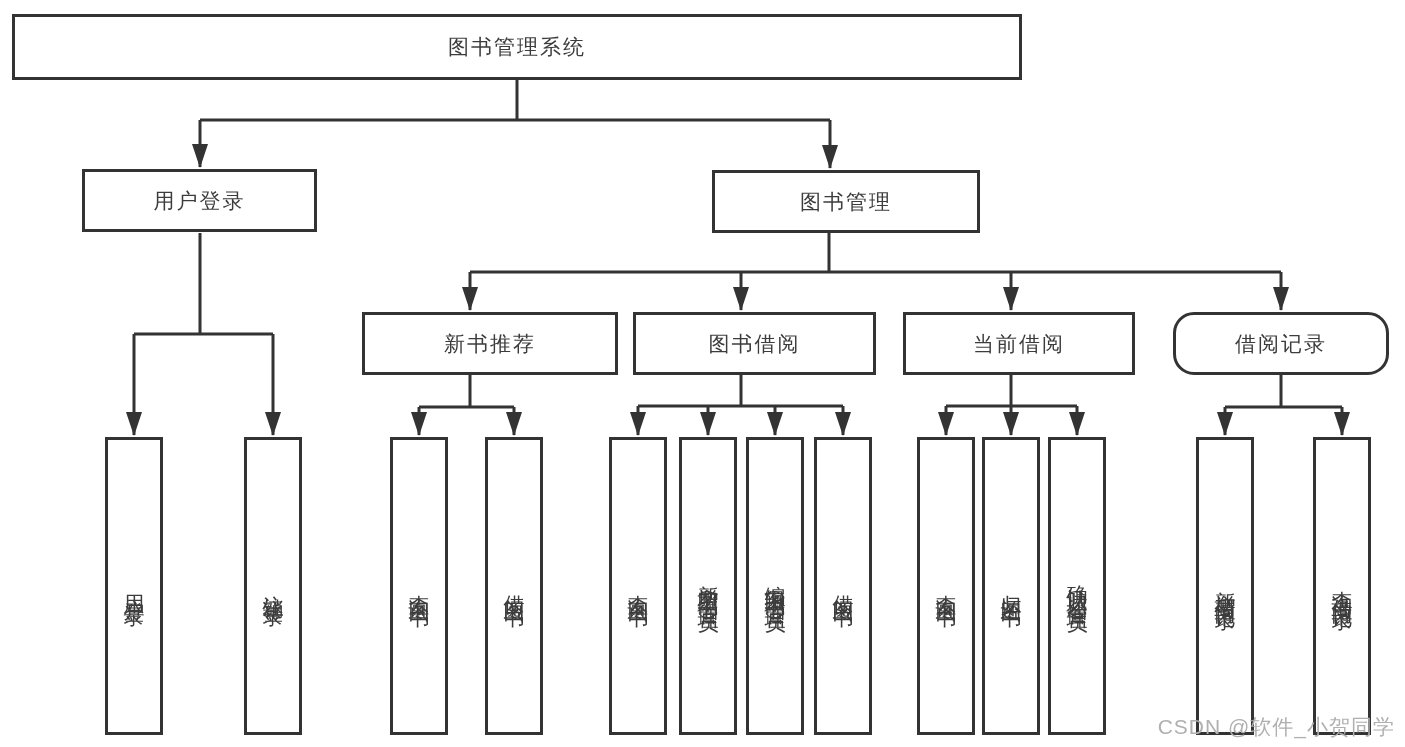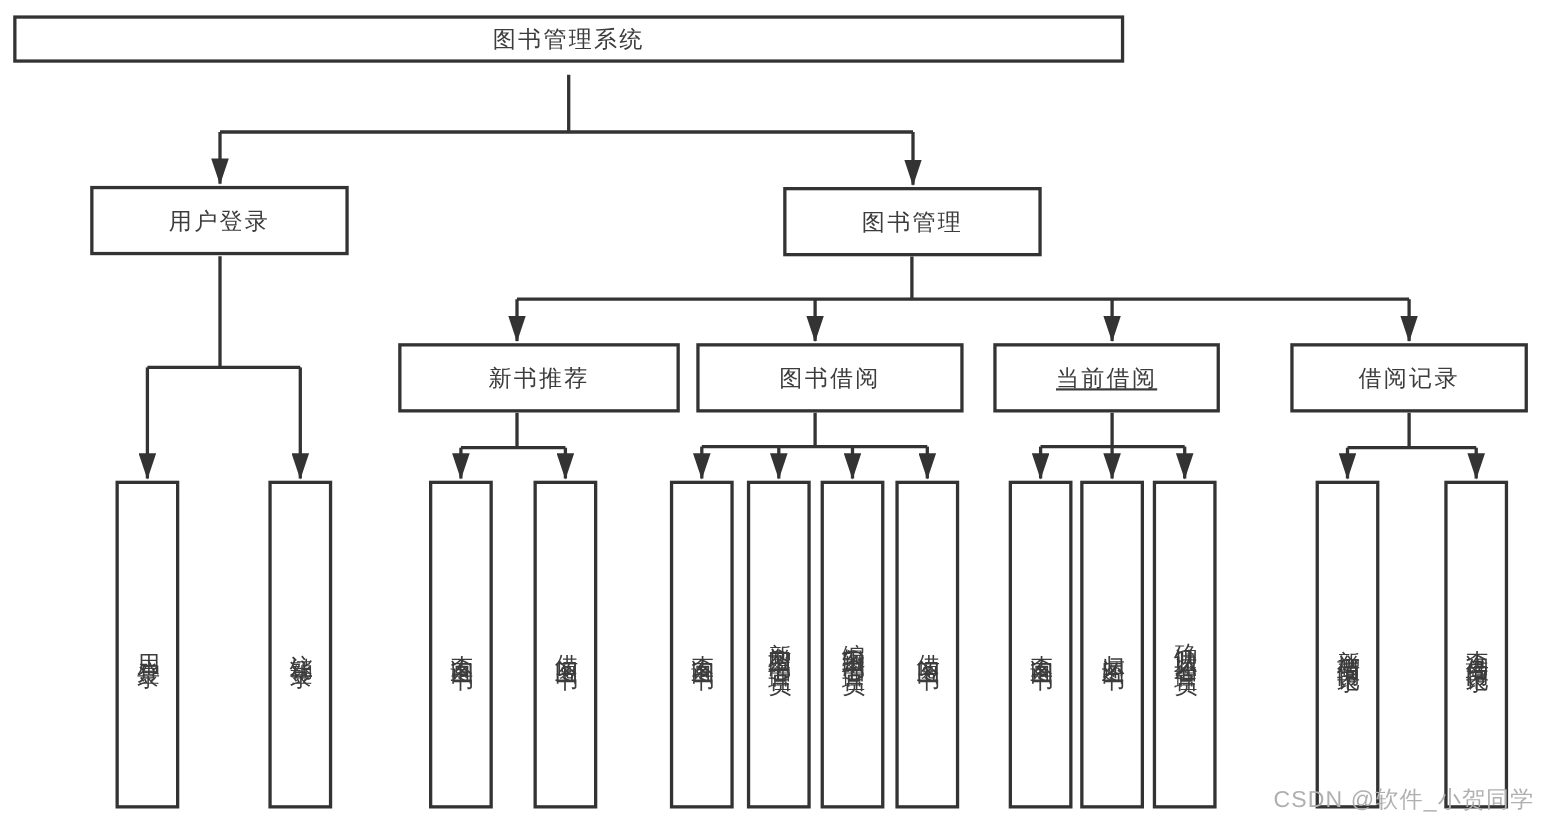--- a/index.html
+++ b/index.html
@@ -66,41 +66,41 @@
       <line x1="946" y1="406" x2="946" y2="435" marker-end="url(#arrow)"></line>
       <line x1="1011" y1="406" x2="1011" y2="435" marker-end="url(#arrow)"></line>
       <line x1="1077" y1="406" x2="1077" y2="435" marker-end="url(#arrow)"></line>
 
       <path d="M1281 375 V407 M1225 407 H1342"></path>
       <line x1="1225" y1="407" x2="1225" y2="435" marker-end="url(#arrow)"></line>
       <line x1="1342" y1="407" x2="1342" y2="435" marker-end="url(#arrow)"></line>
     </g>
   </svg>
 
-  <div class="box" style="left:12px;top:14px;width:1010px;height:43px;">
+  <div class="box" style="left:12px;top:14px;width:1010px;height:66px;">
     <span>图书管理系统</span>
   </div>
 
   <div class="box hbox" style="left:82px;top:169px;width:235px;">
     <span>用户登录</span>
   </div>
-  <div class="box hbox" style="left:712px;top:170px;width:235px;">
+  <div class="box hbox" style="left:712px;top:170px;width:268px;">
     <span>图书管理</span>
   </div>
 
   <div class="box hbox" style="left:362px;top:312px;width:256px;">
     <span>新书推荐</span>
   </div>
   <div class="box hbox" style="left:633px;top:312px;width:243px;">
     <span>图书借阅</span>
   </div>
-  <div class="box hbox" style="left:903px;top:312px;width:206px;text-decoration:underline;">
+  <div class="box hbox" style="left:903px;top:312px;width:232px;">
     <span>当前借阅</span>
   </div>
-  <div class="box hbox" style="left:1173px;top:312px;width:216px;">
+  <div class="box hbox" style="left:1173px;top:312px;width:216px;border-radius:21px;">
     <span>借阅记录</span>
   </div>
 
   <div class="box vbox" style="left:105px;">用户登录</div>
   <div class="box vbox" style="left:244px;">注销登录</div>
 
   <div class="box vbox" style="left:390px;">查询图书</div>
   <div class="box vbox" style="left:485px;">借阅图书</div>
 
   <div class="box vbox" style="left:609px;">查询图书</div>

